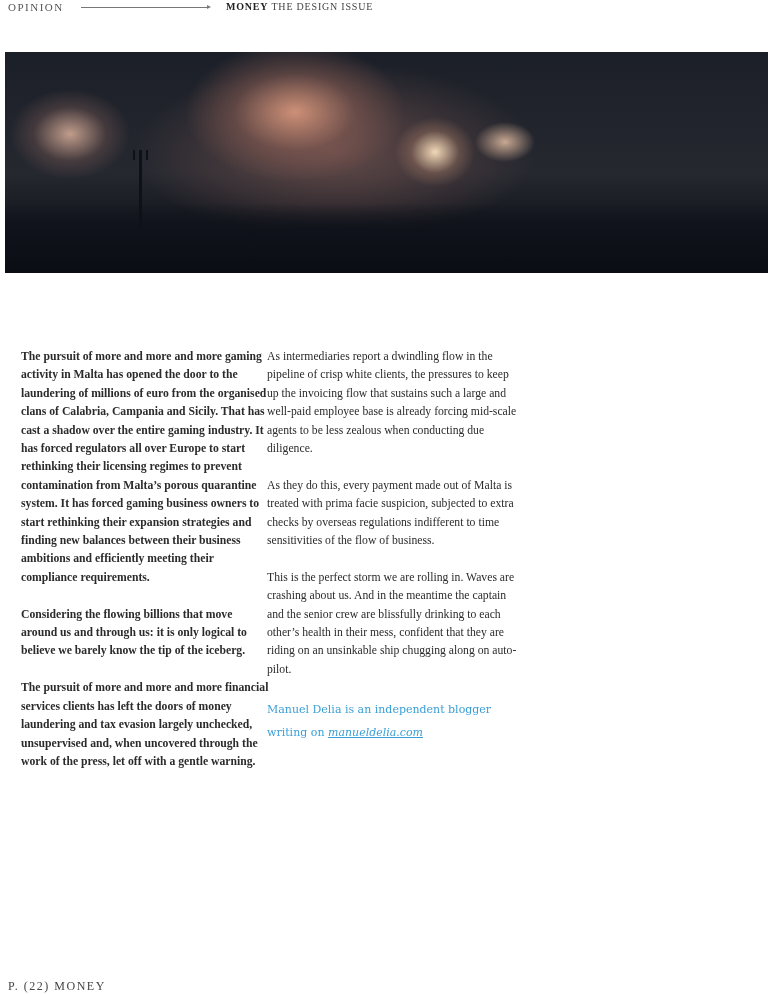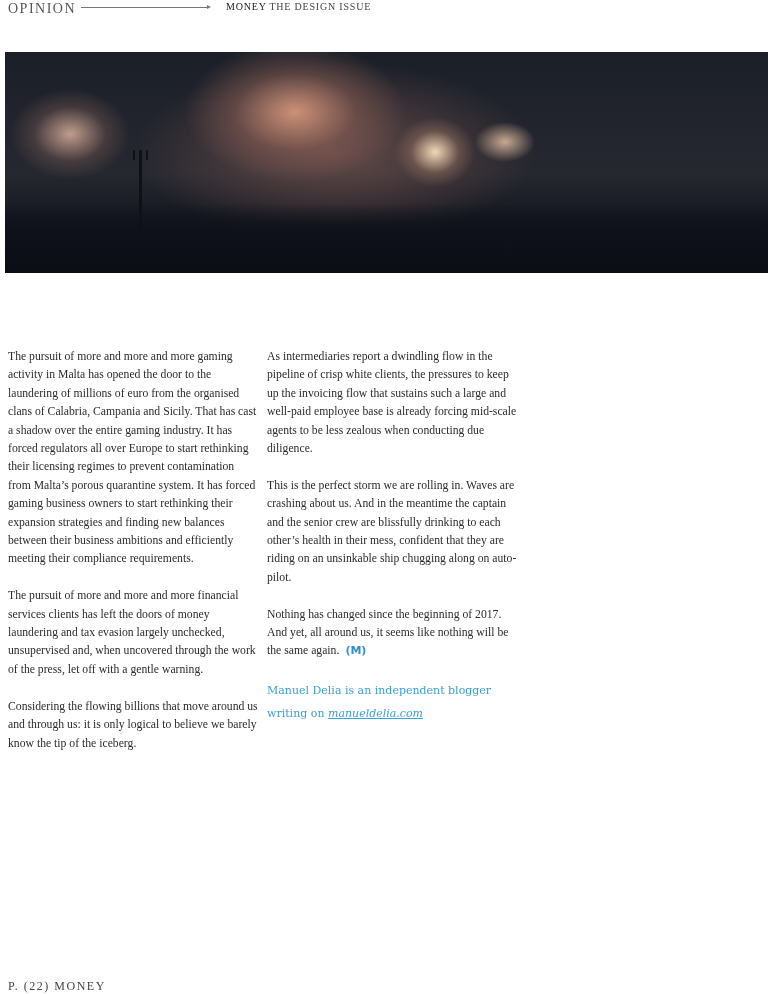--- a/index.html
+++ b/index.html
@@ -3,36 +3,36 @@
   <meta charset="utf-8">
   <style>
     html, body { margin: 0; padding: 0; }
     body {
       width: 768px; height: 994px; position: relative; overflow: hidden;
       background: #ffffff; color: #2a2a2a;
       font-family: "DejaVu Serif", serif;
     }
     .header-left {
       position: absolute; left: 8px; top: 1px;
-      font-family: "Liberation Serif", serif; font-size: 14px; letter-spacing: 1.5px;
+      font-family: "Liberation Serif", serif; font-size: 11px; letter-spacing: 1.5px;
       color: #555; 
     }
     .header-rule {
       position: absolute; left: 81px; top: 7px; width: 128px; height: 0;
       border-top: 1px solid #777;
     }
     .header-rule::after {
       content: ""; position: absolute; right: -2px; top: -3px;
       border-left: 4px solid #777; border-top: 2.5px solid transparent; border-bottom: 2.5px solid transparent;
     }
     .header-right {
       position: absolute; left: 226px; top: 1px;
       font-family: "Liberation Serif", serif; font-size: 10px; letter-spacing: 0.8px; color: #444;
     }
-    .header-right b { font-weight: normal; color: #222; }
+    .header-right b { font-weight: bold; color: #222; }
     .hero {
       position: absolute; left: 5px; top: 52px; width: 763px; height: 221px;
       background:
         radial-gradient(ellipse 60px 45px at 65px 82px, rgba(210,170,150,0.9), rgba(120,90,85,0.4) 60%, rgba(0,0,0,0) 100%),
         radial-gradient(ellipse 110px 70px at 290px 60px, rgba(230,160,130,0.85), rgba(140,95,85,0.5) 55%, rgba(0,0,0,0) 100%),
         radial-gradient(ellipse 40px 35px at 430px 100px, rgba(250,225,190,0.95), rgba(160,120,100,0.4) 60%, rgba(0,0,0,0) 100%),
         radial-gradient(ellipse 30px 20px at 500px 90px, rgba(240,200,170,0.8), rgba(0,0,0,0) 100%),
         radial-gradient(ellipse 200px 90px at 330px 100px, rgba(120,85,80,0.75), rgba(0,0,0,0) 100%),
         linear-gradient(180deg, #1b1f28 0%, #262830 55%, #12151d 80%, #0d1018 100%);
     }
@@ -44,21 +44,21 @@
       position: absolute; left: 134px; top: 98px; width: 3px; height: 80px; background: #0e1118;
     }
     .hero .tower::before {
       content: ""; position: absolute; left: -6px; top: 0; width: 15px; height: 10px;
       border-left: 2px solid #0e1118; border-right: 2px solid #0e1118; box-sizing: border-box;
     }
     .col {
       position: absolute; top: 348px; width: 250px;
       font-family: "Liberation Serif", serif; font-size: 11.7px; line-height: 18.4px; color: #2b2b2b;
     }
-    .col-left { left: 8px; }
+    .col-left { left: 21px; font-weight: bold; }
     .col-right { left: 267px; }
     .col p { margin: 0 0 18.4px 0; }
     .end-mark { color: #2e8fcf; font-family: "DejaVu Sans", sans-serif; font-weight: bold; font-size: 11px; margin-left: 6px; }
     .bio {
       font-family: "DejaVu Serif", serif; font-size: 11px; line-height: 23px; color: #3a9fd6;
       margin-top: 6px;
     }
     .bio a { color: #3a9fd6; font-style: italic; text-decoration: underline; }
     .footer-left {
       position: absolute; left: 8px; top: 979px;
@@ -78,25 +78,25 @@
   <span class="header-right"><b>MONEY</b><span> THE DESIGN ISSUE</span></span>
 </div>
 
 <div class="hero">
   <div class="skyline"></div>
   <div class="tower"></div>
 </div>
 
 <div class="col col-left">
   <p>The pursuit of more and more and more gaming activity in Malta has opened the door to the laundering of millions of euro from the organised clans of Calabria, Campania and Sicily. That has cast a shadow over the entire gaming industry. It has forced regulators all over Europe to start rethinking their licensing regimes to prevent contamination from Malta’s porous quarantine system. It has forced gaming business owners to start rethinking their expansion strategies and finding new balances between their business ambitions and efficiently meeting their compliance requirements.</p>
+  <p>Considering the flowing billions that move around us and through us: it is only logical to believe we barely know the tip of the iceberg.</p>
   <p>The pursuit of more and more and more financial services clients has left the doors of money laundering and tax evasion largely unchecked, unsupervised and, when uncovered through the work of the press, let off with a gentle warning.</p>
-  <p>Considering the flowing billions that move around us and through us: it is only logical to believe we barely know the tip of the iceberg.</p>
 </div>
 
 <div class="col col-right">
   <p>As intermediaries report a dwindling flow in the pipeline of crisp white clients, the pressures to keep up the invoicing flow that sustains such a large and well-paid employee base is already forcing mid-scale agents to be less zealous when conducting due diligence.</p>
+  <p>As they do this, every payment made out of Malta is treated with prima facie suspicion, subjected to extra checks by overseas regulations indifferent to time sensitivities of the flow of business.</p>
   <p>This is the perfect storm we are rolling in. Waves are crashing about us. And in the meantime the captain and the senior crew are blissfully drinking to each other’s health in their mess, confident that they are riding on an unsinkable ship chugging along on auto-pilot.</p>
-  <p><span>Nothing has changed since the beginning of 2017. And yet, all around us, it seems like nothing will be the same again.</span><span class="end-mark">(M)</span></p>
   <div class="bio"><span>Manuel Delia is an independent blogger writing on </span><a>manueldelia.com</a></div>
 </div>
 
 <span class="footer-left">P. (22) MONEY</span>
 <span class="footer-right">ISSUE (46)</span>
 
 </body></html>

